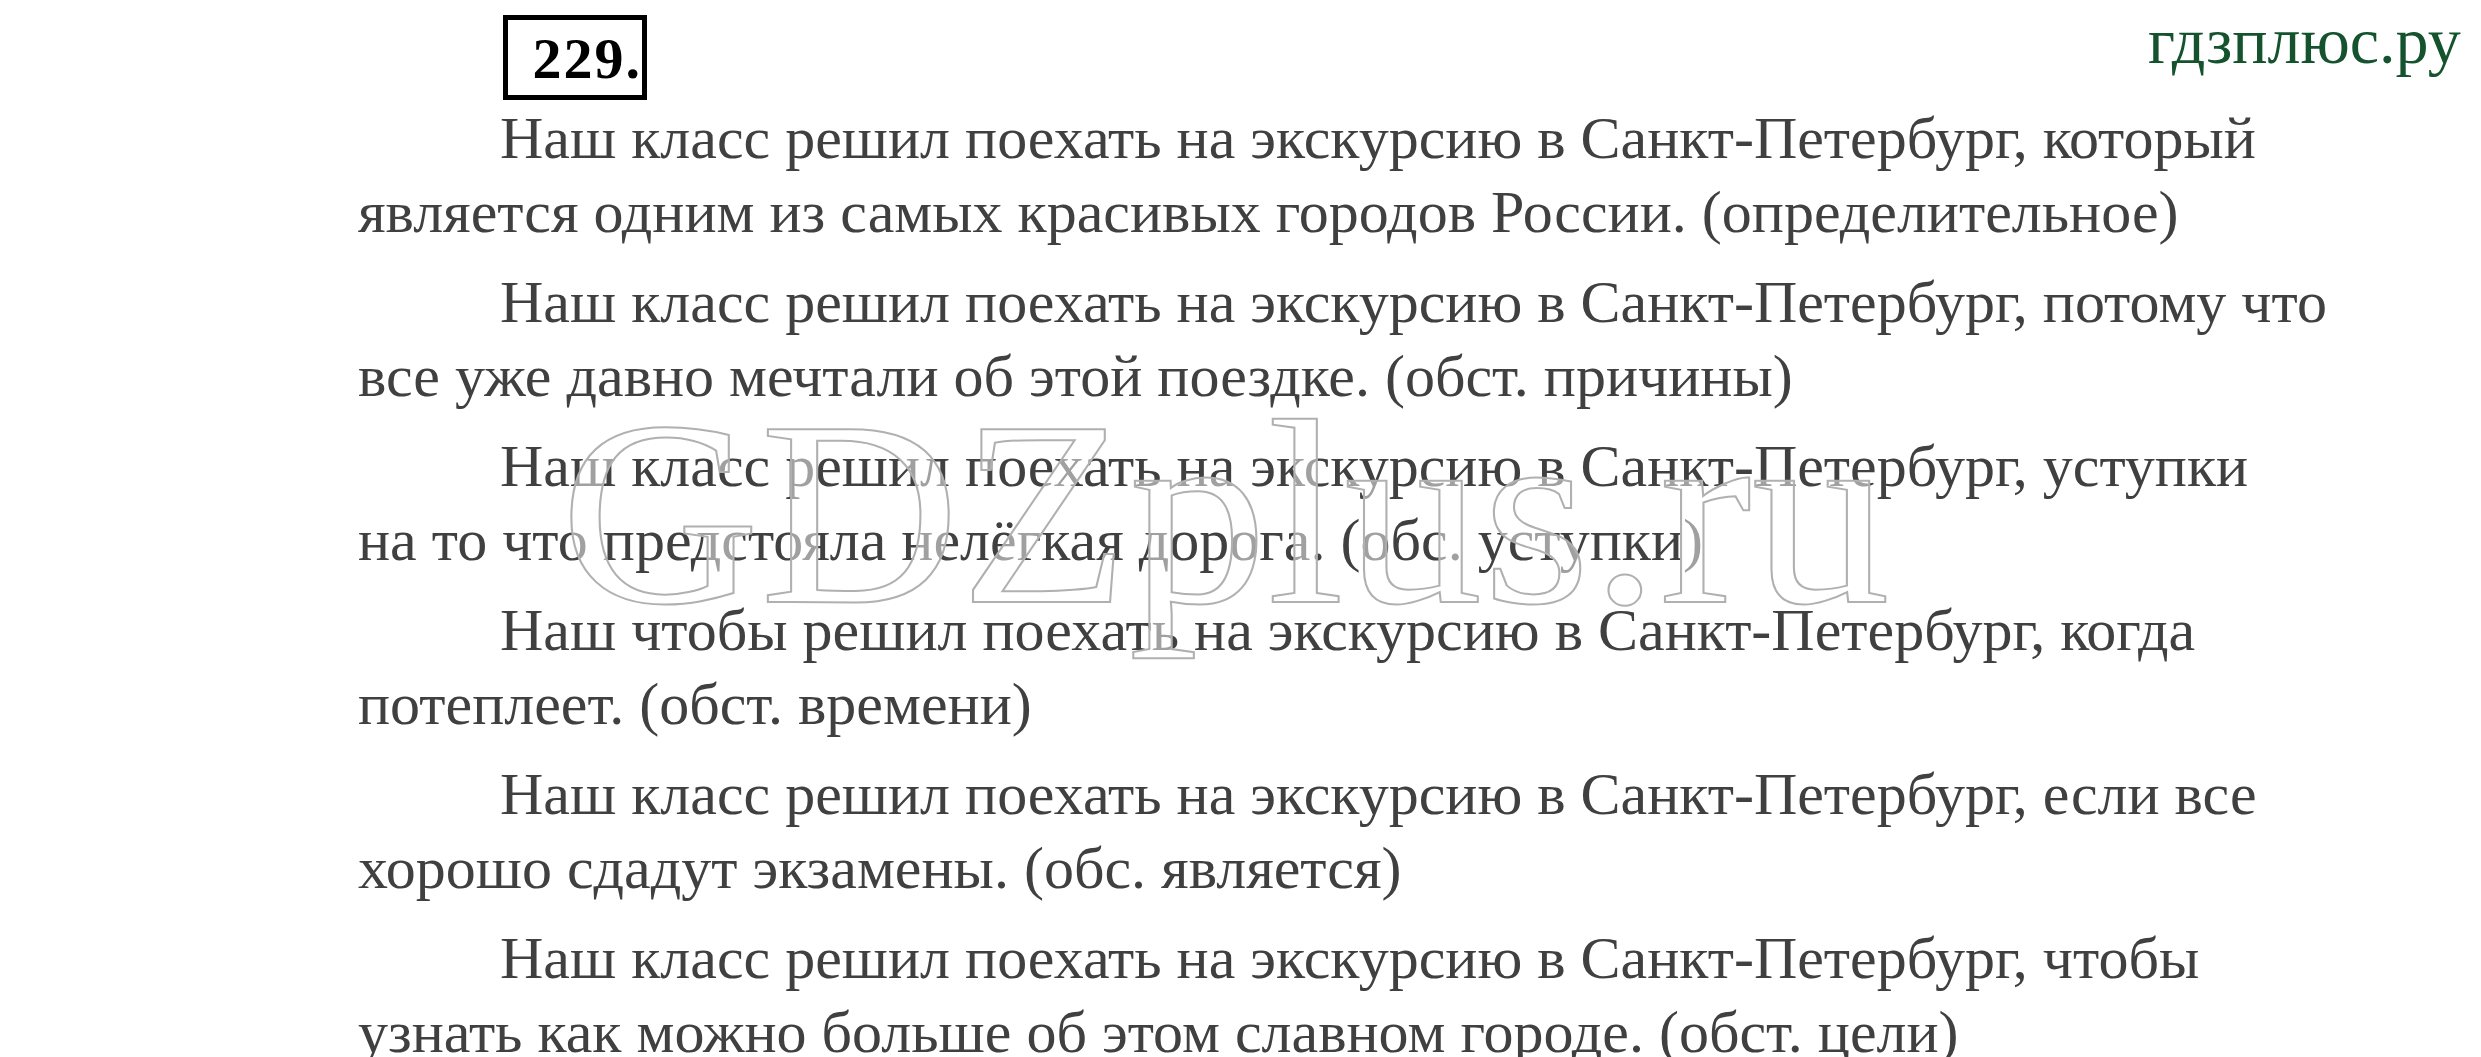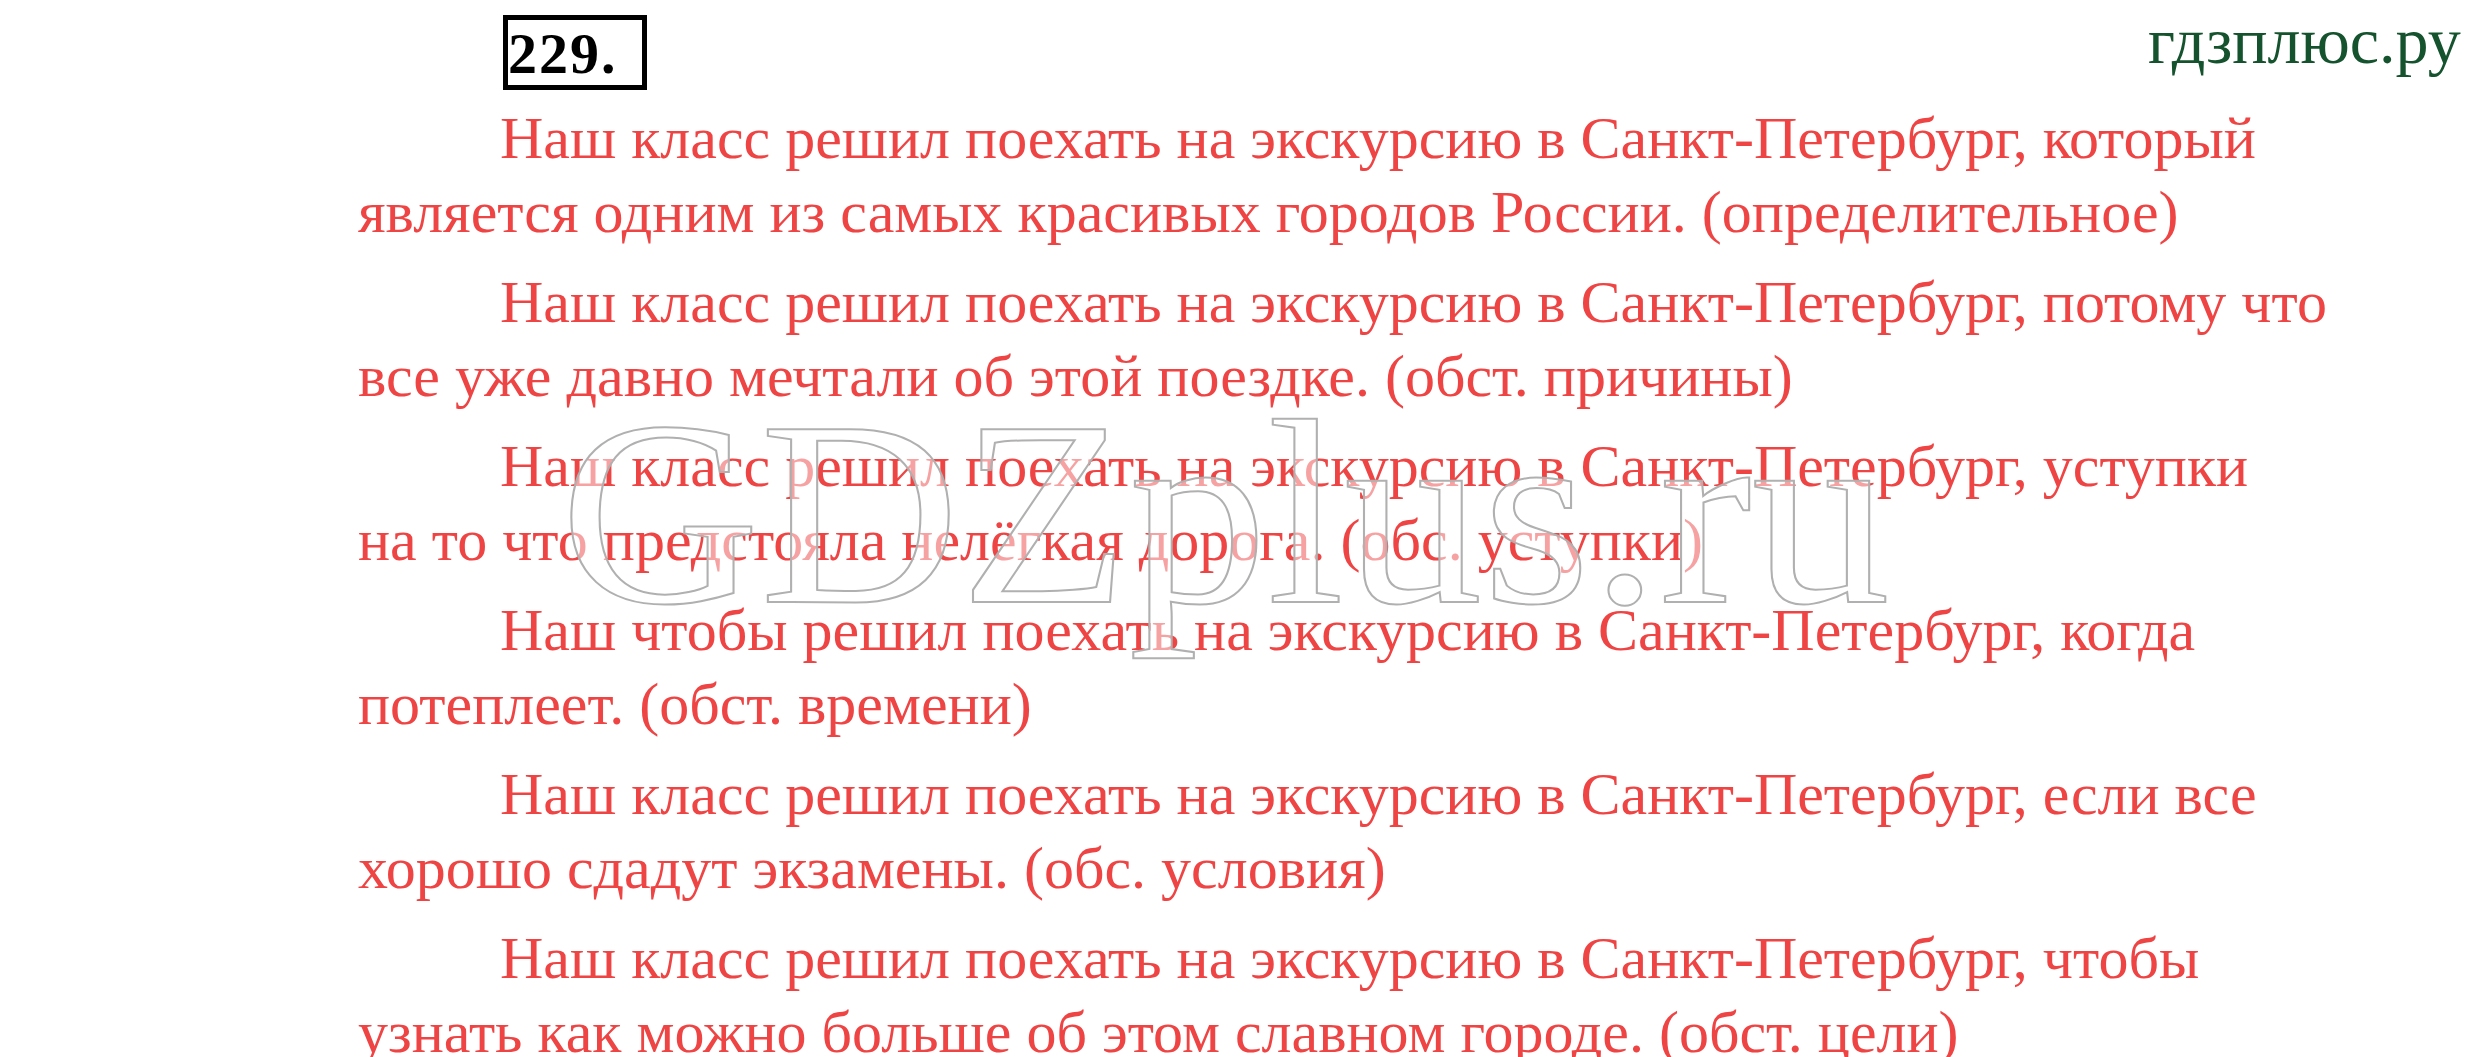--- a/index.html
+++ b/index.html
@@ -14,26 +14,26 @@
     background: #ffffff;
     overflow: hidden;
     font-family: "Liberation Serif", "DejaVu Serif", serif;
     color: #000000;
   }
   .badge {
     position: absolute;
     left: 503px;
     top: 15px;
     width: 144px;
-    height: 75px;
+    height: 85px;
     box-sizing: border-box;
     border: 5px solid #000000;
     display: flex;
     align-items: center;
-    justify-content: flex-start;
+    justify-content: flex-end;
   }
   .badge-num {
     font-size: 58px;
     font-weight: bold;
     letter-spacing: 2px;
     line-height: 1;
     padding-top: 3px;
   }
   .logo {
     position: absolute;
@@ -49,21 +49,21 @@
     left: 358px;
     top: 101px;
   }
   .para {
     margin: 0 0 16px 0;
   }
   .line {
     font-size: 60px;
     line-height: 74px;
     white-space: nowrap;
-    color: #ef4444;
+    color: #404040;
   }
   .para .line.first {
     padding-left: 142px;
   }
   .watermark-layer {
     position: absolute;
     left: 0;
     top: 0;
     width: 2481px;
     height: 1057px;
@@ -105,21 +105,21 @@
       <div class="line">на то что предстояла нелёгкая дорога. (обс. уступки)</div>
     </div>
 
     <div class="para">
       <div class="line first">Наш чтобы решил поехать на экскурсию в Санкт-Петербург, когда</div>
       <div class="line">потеплеет. (обст. времени)</div>
     </div>
 
     <div class="para">
       <div class="line first">Наш класс решил поехать на экскурсию в Санкт-Петербург, если все</div>
-      <div class="line">хорошо сдадут экзамены. (обс. условия)</div>
+      <div class="line">хорошо сдадут экзамены. (обс. является)</div>
     </div>
 
     <div class="para">
       <div class="line first">Наш класс решил поехать на экскурсию в Санкт-Петербург, чтобы</div>
       <div class="line">узнать как можно больше об этом славном городе. (обст. цели)</div>
     </div>
 
   </div>
 
   <svg class="watermark-layer" width="2481" height="1057" viewBox="0 0 2481 1057" xmlns="http://www.w3.org/2000/svg">

